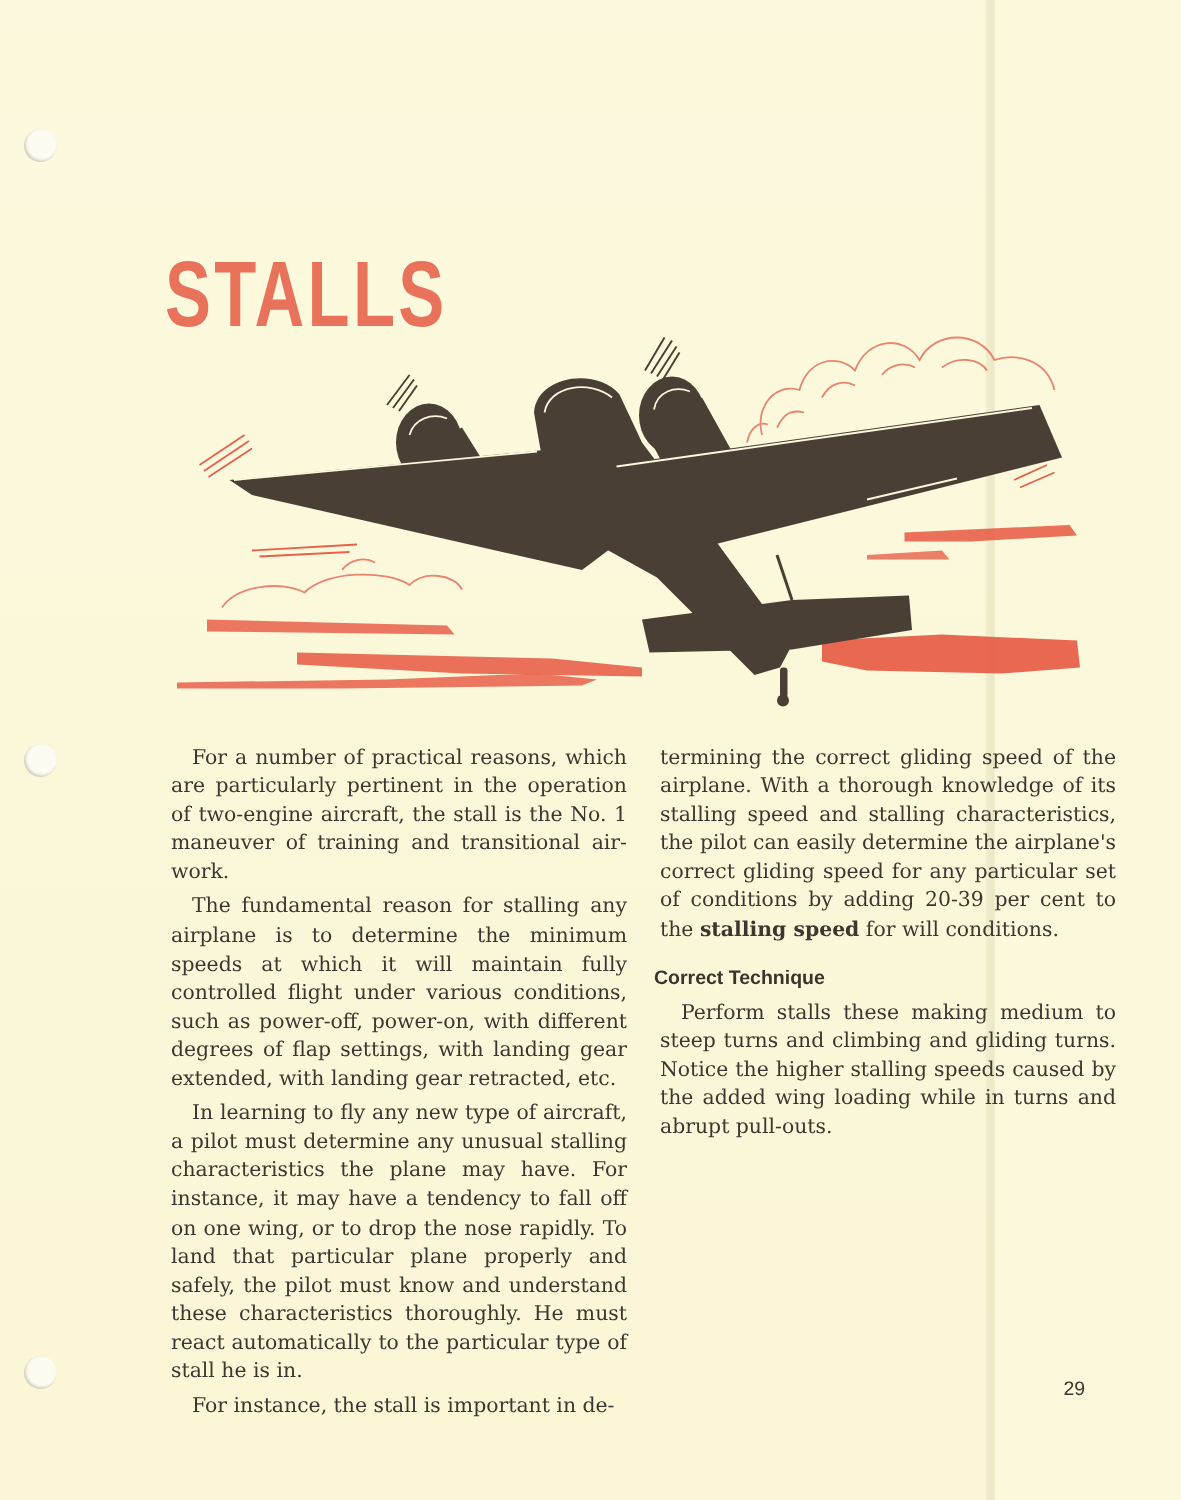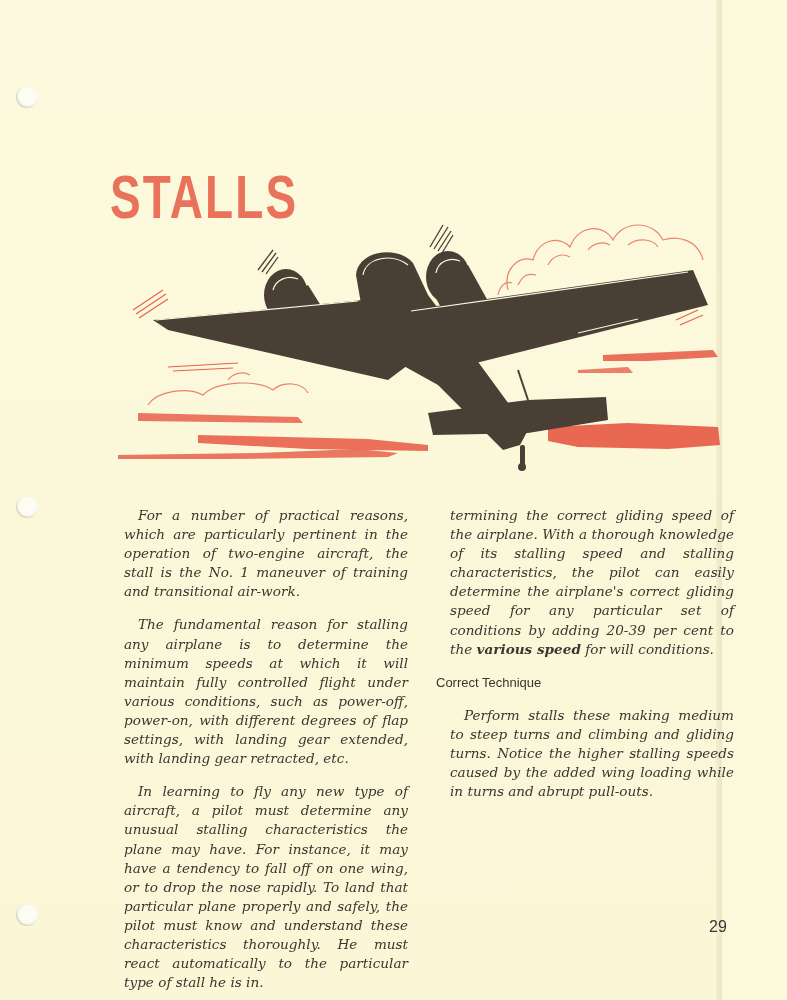--- a/index.html
+++ b/index.html
@@ -4,21 +4,21 @@
   <style>
     html, body { margin: 0; padding: 0; }
     body {
       width: 787px; height: 1000px; overflow: hidden;
       background: #fbf8dc;
       position: relative;
       font-family: "DejaVu Serif", "Liberation Serif", serif;
       color: #3b3630;
     }
     .page {
-      position: absolute; left: 0; top: 0; width: 722px; height: 1000px;
+      position: absolute; left: 0; top: 0; width: 663px; height: 1000px;
       background: linear-gradient(180deg, #fcf9de 0%, #fbf8da 50%, #faf6d6 100%);
     }
     .edge-right {
       position: absolute; right: 0; top: 0; width: 6px; height: 1000px;
       background: linear-gradient(90deg, #f3efcf, #ebe6c4);
     }
     .punch-hole {
       position: absolute; left: 16px; width: 22px; height: 22px;
       border-radius: 50%;
       background: #fdfcf2;
@@ -38,32 +38,32 @@
       position: absolute; left: 108px; top: 195px; width: 620px; height: 280px;
     }
     .col {
       position: absolute; top: 492px; width: 312px;
       font-size: 13.6px; line-height: 19.1px;
       text-align: justify;
       hyphens: none;
     }
     .col-left { left: 110px; }
     .col-right { left: 436px; }
-    .col p { margin: 14px; text-indent: 14px; font-style: italic; }
+    .col p { margin: 4px; text-indent: 14px; }
     .col p.noindent { text-indent: 0; }
     .bold { font-weight: bold; }
     .section-heading {
       font-family: "Liberation Sans", sans-serif;
-      font-weight: normal; font-size: 13px;
+      font-weight: bold; font-size: 13px;
       margin: 12px 0 5px 0; color: #3a342c;
     }
     .page-number {
       position: absolute; left: 709px; top: 918px;
       font-family: "Liberation Sans", sans-serif;
-      font-size: 16px; color: #3b3630;
+      font-size: 13px; color: #3b3630;
     }
   </style>
 </head>
 <body>
 
 <div class="page">
   <div class="edge-right"></div>
 
   <div class="punch-hole" style="top:86px;"></div>
   <div class="punch-hole" style="top:496px;"></div>
@@ -146,19 +146,19 @@
   </svg>
 
   <div class="col col-left">
     <p>For a number of practical reasons, which are particularly pertinent in the operation of two-engine aircraft, the stall is the No. 1 maneuver of training and transitional air-work.</p>
     <p>The fundamental reason for stalling any airplane is to determine the minimum speeds at which it will maintain fully controlled flight under various conditions, such as power-off, power-on, with different degrees of flap settings, with landing gear extended, with landing gear retracted, etc.</p>
     <p>In learning to fly any new type of aircraft, a pilot must determine any unusual stalling characteristics the plane may have. For instance, it may have a tendency to fall off on one wing, or to drop the nose rapidly. To land that particular plane properly and safely, the pilot must know and understand these characteristics thoroughly. He must react automatically to the particular type of stall he is in.</p>
     <p>For instance, the stall is important in de-</p>
   </div>
 
   <div class="col col-right">
-    <p class="noindent"><span>termining the correct gliding speed of the airplane. With a thorough knowledge of its stalling speed and stalling characteristics, the pilot can easily determine the airplane's correct gliding speed for any particular set of conditions by adding 20-39 per cent to the </span><span class="bold">various speed</span><span> for will conditions.</span></p>
+    <p class="noindent"><span>termining the correct gliding speed of the airplane. With a thorough knowledge of its stalling speed and stalling characteristics, the pilot can easily determine the airplane's correct gliding speed for any particular set of conditions by adding 20-39 per cent to the </span><span class="bold">stalling speed</span><span> for will conditions.</span></p>
     <div class="section-heading">Correct Technique</div>
     <p>Perform stalls these making medium to steep turns and climbing and gliding turns. Notice the higher stalling speeds caused by the added wing loading while in turns and abrupt pull-outs.</p>
   </div>
 
   <div class="page-number">29</div>
 </div>
 
 </body></html>

